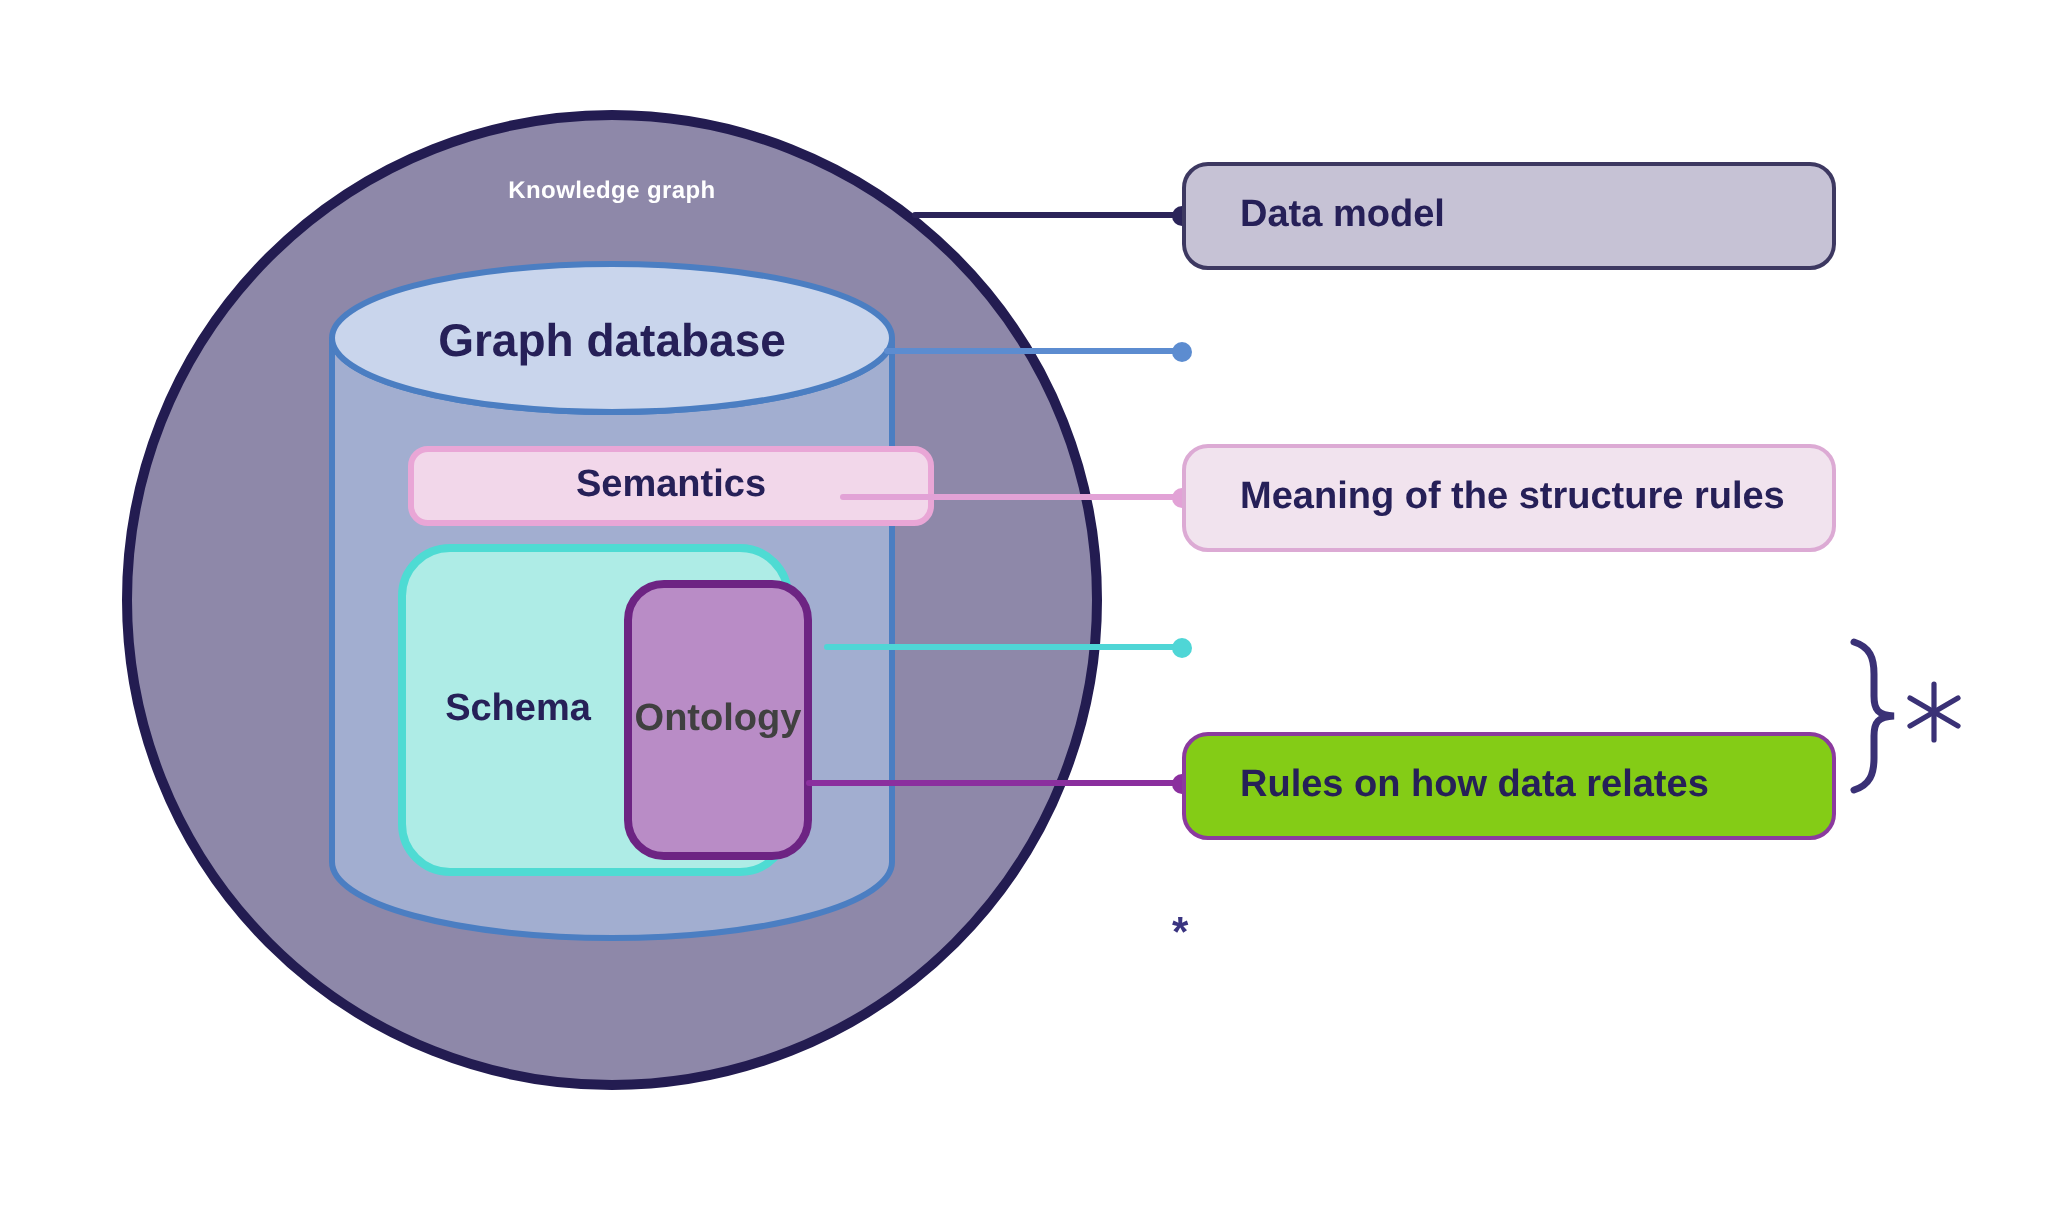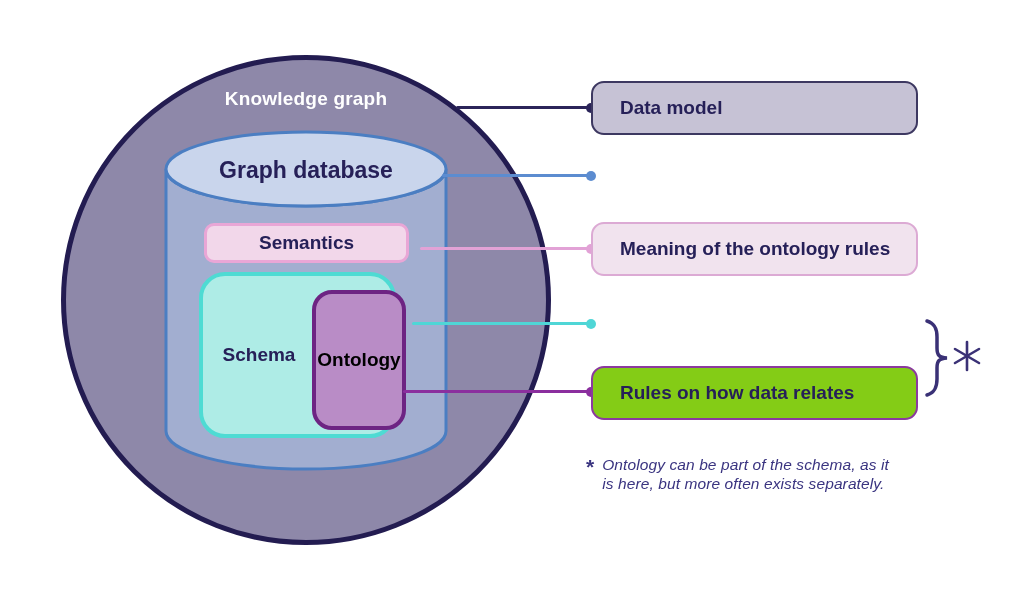--- a/index.html
+++ b/index.html
@@ -16,56 +16,56 @@
     position: absolute; left: 61px; top: 55px;
     width: 490px; height: 490px;
     border-radius: 50%;
     border: 5px solid #231c51;
     background: #8e88a9;
     z-index: 1;
   }
   .kg-label {
     position: absolute; left: 186px; top: 88px; width: 240px;
     text-align: center;
-    font-size: 19px; font-weight: 600; color: #ffffff;
+    font-size: 12px; font-weight: 600; color: #ffffff;
     z-index: 2; letter-spacing: .2px;
   }
 
   
   .cyl-svg { position: absolute; left: 160px; top: 126px; z-index: 3; }
   .gdb-label {
     position: absolute; left: 206px; top: 157px; width: 200px;
     text-align: center;
     font-size: 23px; font-weight: 600; color: #262058;
     z-index: 4;
   }
 
   
   .sem-box {
-    position: absolute; left: 204px; top: 223px; width: 205px; height: 40px;
+    position: absolute; left: 204px; top: 223px; width: 263px; height: 40px;
     border: 3px solid; border-radius: 10px;
     display: flex; align-items: center; justify-content: center;
     font-size: 19px; font-weight: 600; color: #262058;
     z-index: 4;
   }
   .schema-box {
     position: absolute; left: 199px; top: 272px; width: 197px; height: 166px;
     border: 4px solid; border-radius: 26px;
     z-index: 4;
   }
   .schema-label {
     position: absolute; left: 0; top: 50%; transform: translateY(-50%);
     width: 112px; text-align: center;
     font-size: 19px; font-weight: 600; color: #262058;
   }
   .ont-box {
     position: absolute; left: 312px; top: 290px; width: 94px; height: 140px;
     border: 4px solid; border-radius: 20px;
     display: flex; align-items: center; justify-content: center;
-    font-size: 19px; font-weight: 600; color: #000000;
+    font-size: 19px; font-weight: 600; color: #404040;
     z-index: 5;
   }
 
   
   .conn { position: absolute; height: 3px; border-radius: 2px; z-index: 6; }
   .conn .dot {
     position: absolute; right: -4px; top: 50%; transform: translateY(-50%);
     width: 10px; height: 10px; border-radius: 50%;
   }
   #conn-1 { left: 456px; top: 106px; width: 136px; }
@@ -145,39 +145,35 @@
     <span class="dot" style="background-color: rgb(79, 214, 214);"></span>
   </div>
   <div class="conn" id="conn-5" style="background-color: rgb(139, 47, 158);">
     <span class="dot" style="background-color: rgb(139, 47, 158);"></span>
   </div>
 
   <div class="anno" id="anno-1" style="background-color: rgb(198, 194, 213); border-color: rgb(61, 56, 97);">
     <span>Data model</span>
   </div>
   <div class="anno" id="anno-3" style="background-color: rgb(241, 227, 238); border-color: rgb(220, 170, 212);">
-    <span>Meaning of the ontology rules</span>
+    <span>Meaning of the structure rules</span>
   </div>
   <div class="anno" id="anno-5" style="background-color: #84cc16; border-color: rgb(139, 58, 158);">
     <span>Rules on how data relates</span>
   </div>
 
   <svg class="brace-svg" width="30" height="80" viewBox="0 0 30 80">
     <path d="M3,3 C11,5.5 13,11 13,19 L13,30 C13,37 15,39.5 23,40 C15,40.5 13,43 13,50 L13,61 C13,69 11,74.5 3,77" fill="none" stroke-width="3.5" stroke-linecap="round" style="stroke: rgb(58, 49, 118);"></path>
   </svg>
 
   <svg class="star-svg" width="32" height="32" viewBox="0 0 32 32">
     <g stroke-width="2.6" stroke-linecap="round" style="stroke: rgb(58, 49, 118);">
       <line x1="16" y1="2" x2="16" y2="30"></line>
       <line x1="4" y1="9" x2="28" y2="23"></line>
       <line x1="4" y1="23" x2="28" y2="9"></line>
     </g>
   </svg>
 
   <div class="footnote" style="color: rgb(58, 52, 128);">
     <span class="marker">*</span>
-    <span class="lines">
-      <span>Ontology can be part of the schema, as it</span><br>
-      <span>is here, but more often exists separately.</span>
-    </span>
   </div>
 
 </div>
 
 </body></html>

